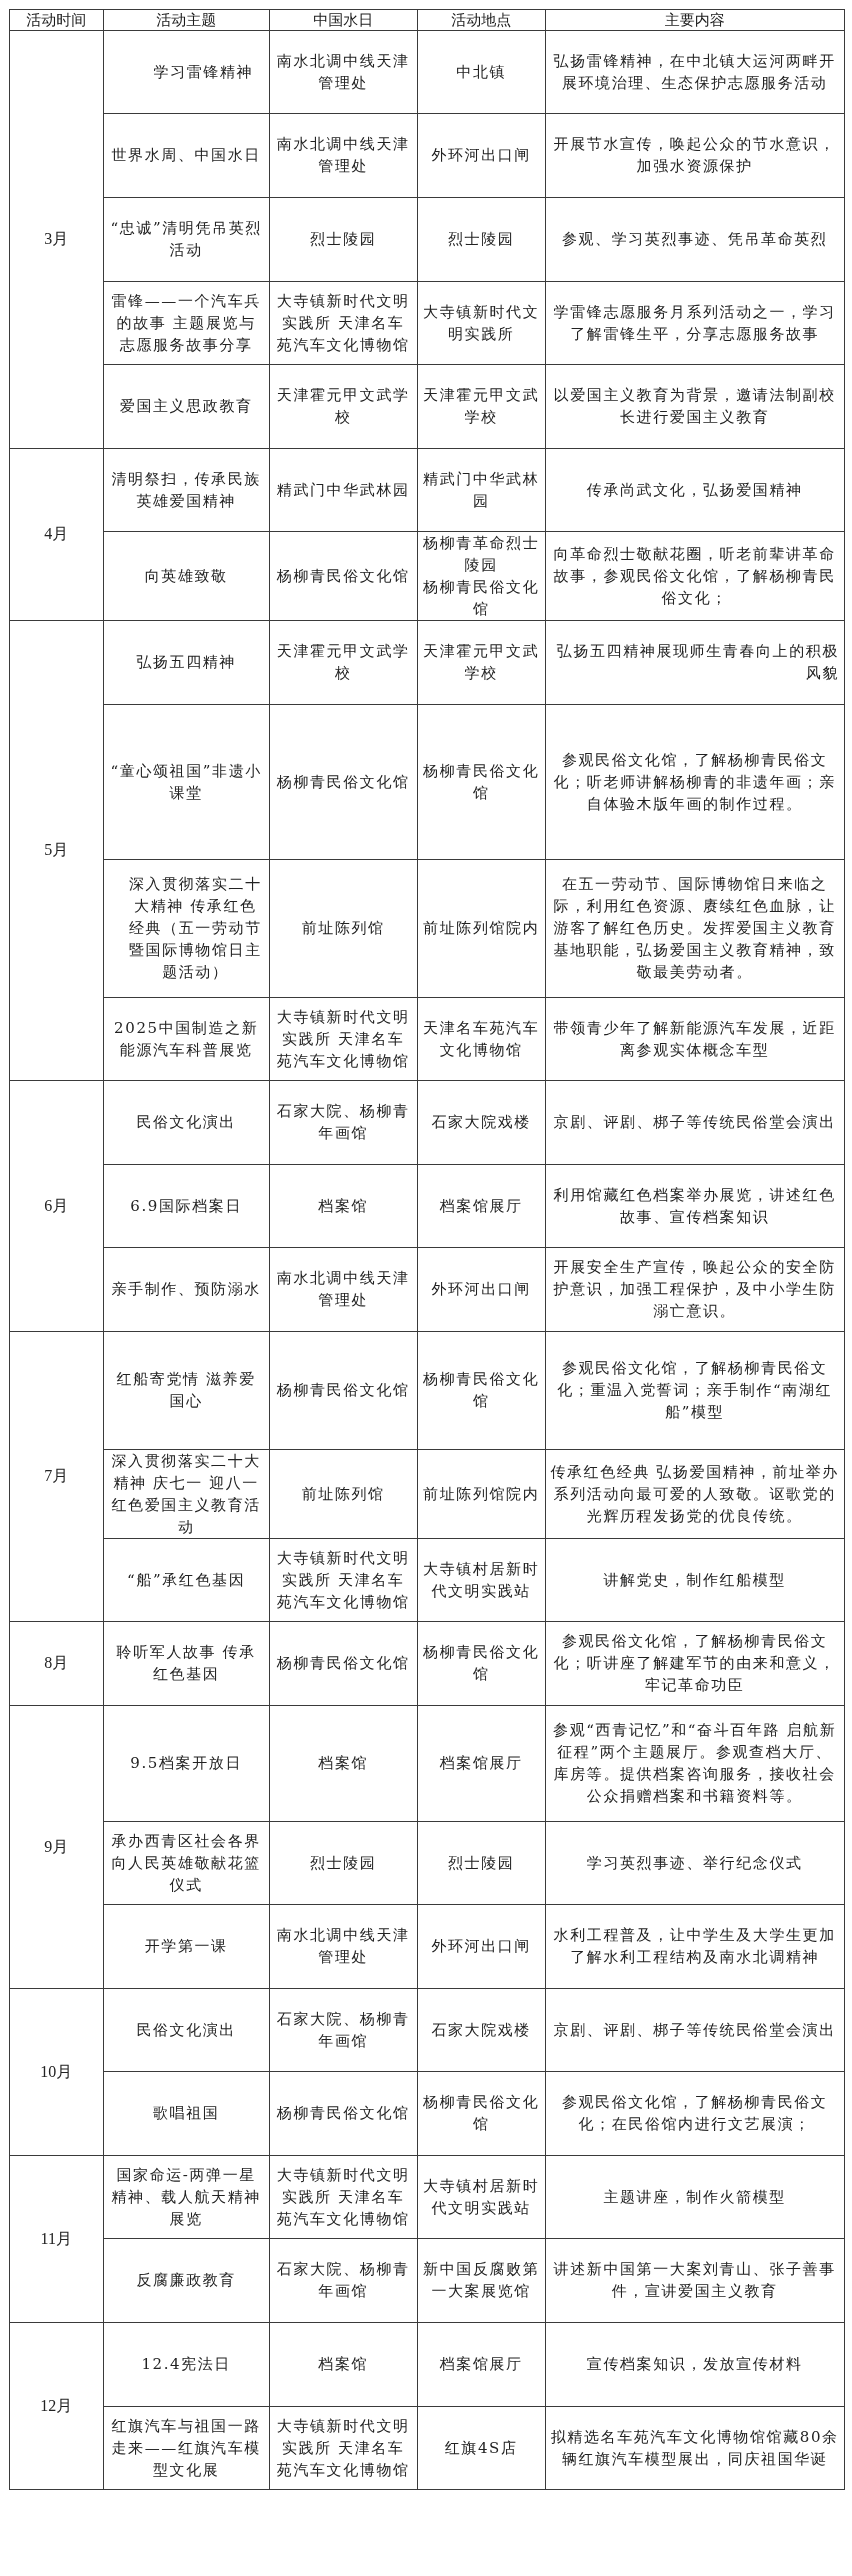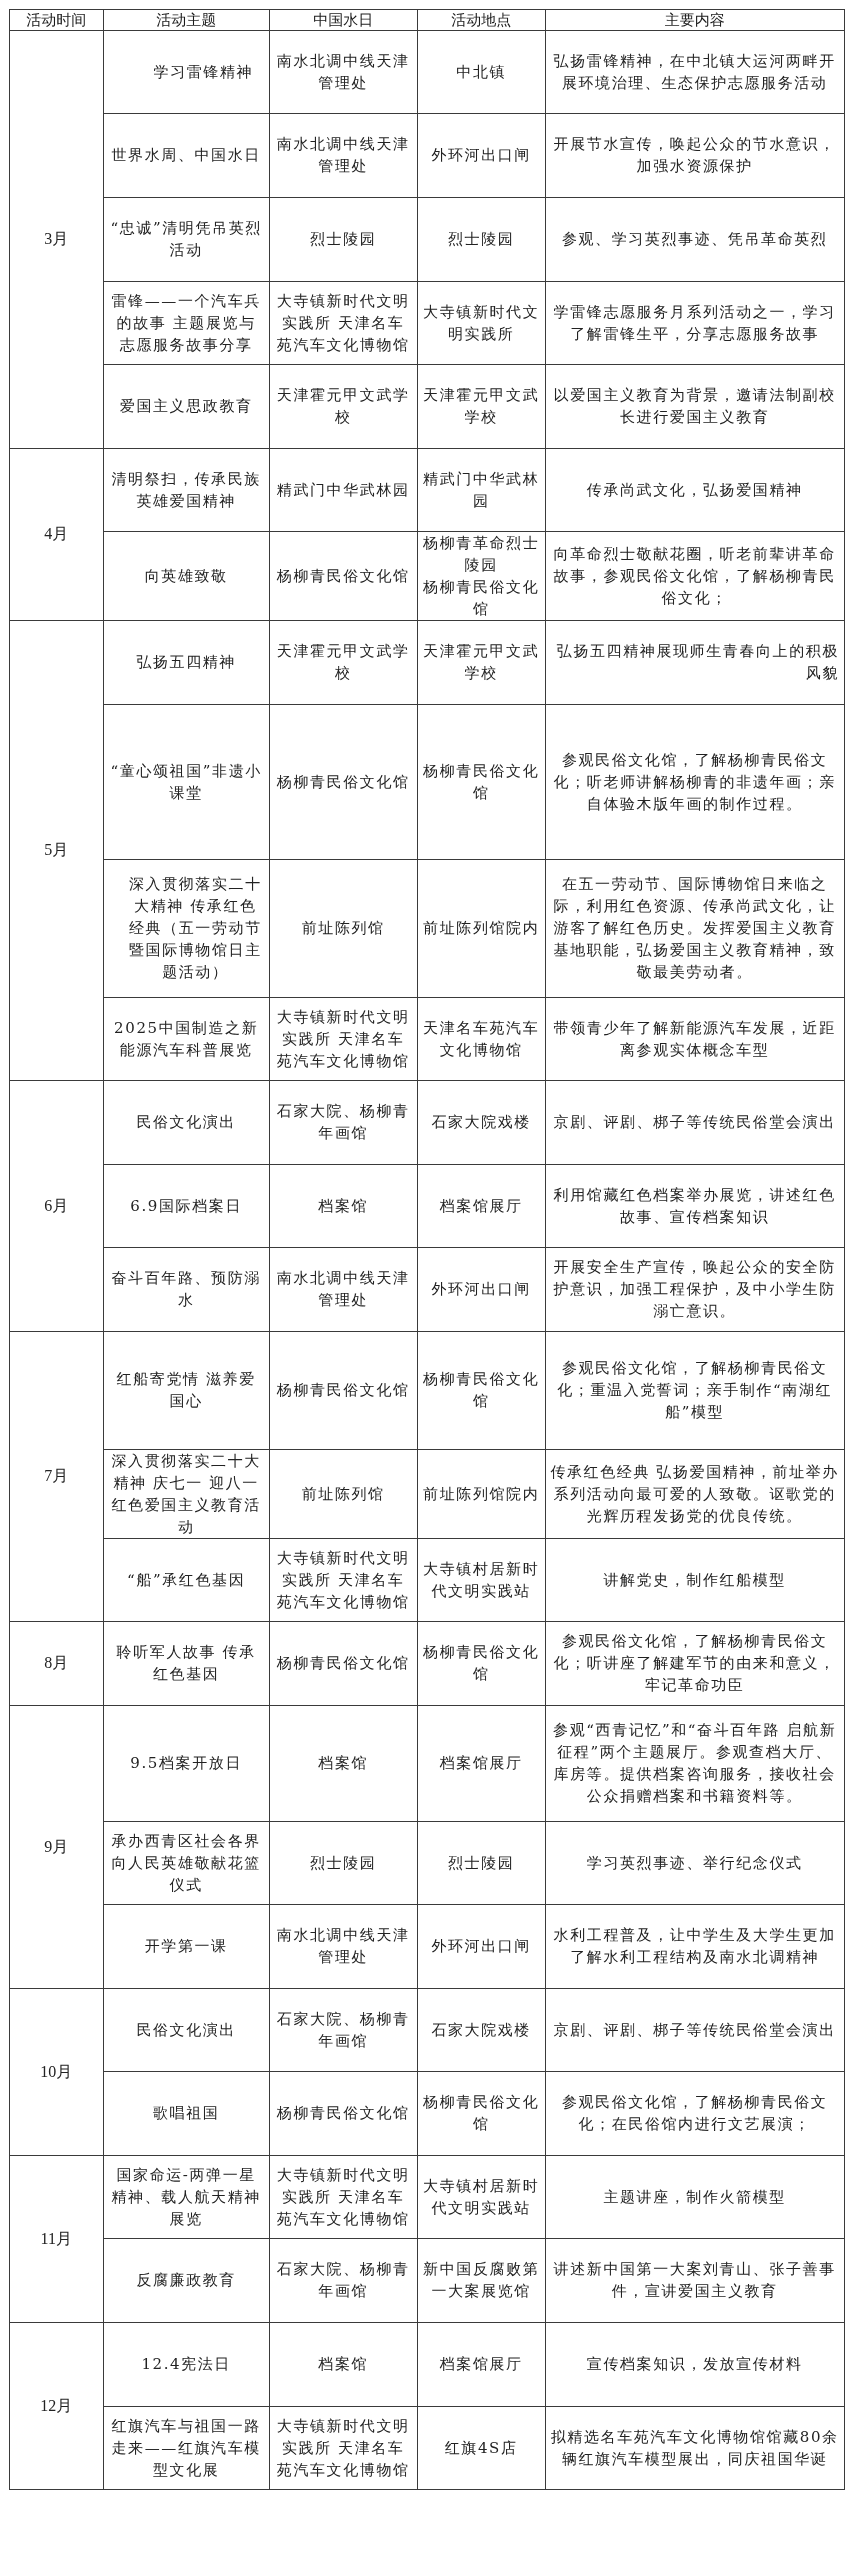--- a/index.html
+++ b/index.html
@@ -99,21 +99,21 @@
         <tr style="height: 155px;">
           <td style="white-space: pre-line;">“童心颂祖国”非遗小课堂</td>
           <td style="white-space: pre-line;">杨柳青民俗文化馆</td>
           <td style="white-space: pre-line;">杨柳青民俗文化馆</td>
           <td class="content" style="white-space: pre-line;">参观民俗文化馆，了解杨柳青民俗文化；听老师讲解杨柳青的非遗年画；亲自体验木版年画的制作过程。</td>
         </tr>
         <tr style="height: 138px;">
           <td style="white-space: pre-line; padding-left: 23px;">深入贯彻落实二十大精神 传承红色经典（五一劳动节暨国际博物馆日主题活动）</td>
           <td style="white-space: pre-line;">前址陈列馆</td>
           <td style="white-space: pre-line;">前址陈列馆院内</td>
-          <td class="content" style="white-space: pre-line;">在五一劳动节、国际博物馆日来临之际，利用红色资源、传承尚武文化，让游客了解红色历史。发挥爱国主义教育基地职能，弘扬爱国主义教育精神，致敬最美劳动者。</td>
+          <td class="content" style="white-space: pre-line;">在五一劳动节、国际博物馆日来临之际，利用红色资源、赓续红色血脉，让游客了解红色历史。发挥爱国主义教育基地职能，弘扬爱国主义教育精神，致敬最美劳动者。</td>
         </tr>
         <tr style="height: 83px;">
           <td style="white-space: pre-line;">2025中国制造之新能源汽车科普展览</td>
           <td style="white-space: pre-line;">大寺镇新时代文明实践所 天津名车苑汽车文化博物馆</td>
           <td style="white-space: pre-line;">天津名车苑汽车文化博物馆</td>
           <td class="content" style="white-space: pre-line;">带领青少年了解新能源汽车发展，近距离参观实体概念车型</td>
         </tr>
         <tr style="height: 84px;">
           <td class="month" rowspan="3">6月</td>
           <td style="white-space: pre-line;">民俗文化演出</td>
@@ -121,21 +121,21 @@
           <td style="white-space: pre-line;">石家大院戏楼</td>
           <td class="content" style="white-space: pre-line;">京剧、评剧、梆子等传统民俗堂会演出</td>
         </tr>
         <tr style="height: 83px;">
           <td style="white-space: pre-line;">6.9国际档案日</td>
           <td style="white-space: pre-line;">档案馆</td>
           <td style="white-space: pre-line;">档案馆展厅</td>
           <td class="content" style="white-space: pre-line;">利用馆藏红色档案举办展览，讲述红色故事、宣传档案知识</td>
         </tr>
         <tr style="height: 84px;">
-          <td style="white-space: pre-line;">奋斗百年路、预防溺水</td>
+          <td style="white-space: pre-line;">亲手制作、预防溺水</td>
           <td style="white-space: pre-line;">南水北调中线天津管理处</td>
           <td style="white-space: pre-line;">外环河出口闸</td>
           <td class="content" style="white-space: pre-line;">开展安全生产宣传，唤起公众的安全防护意识，加强工程保护，及中小学生防溺亡意识。</td>
         </tr>
         <tr style="height: 118px;">
           <td class="month" rowspan="3">7月</td>
           <td style="white-space: pre-line;">红船寄党情 滋养爱国心</td>
           <td style="white-space: pre-line;">杨柳青民俗文化馆</td>
           <td style="white-space: pre-line;">杨柳青民俗文化馆</td>
           <td class="content" style="white-space: pre-line;">参观民俗文化馆，了解杨柳青民俗文化；重温入党誓词；亲手制作“南湖红船”模型</td>

